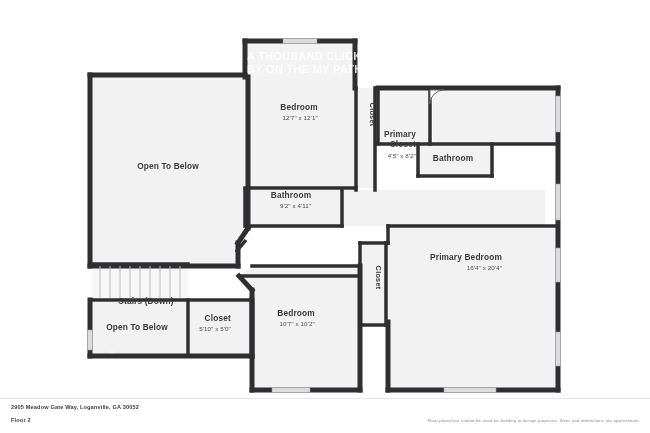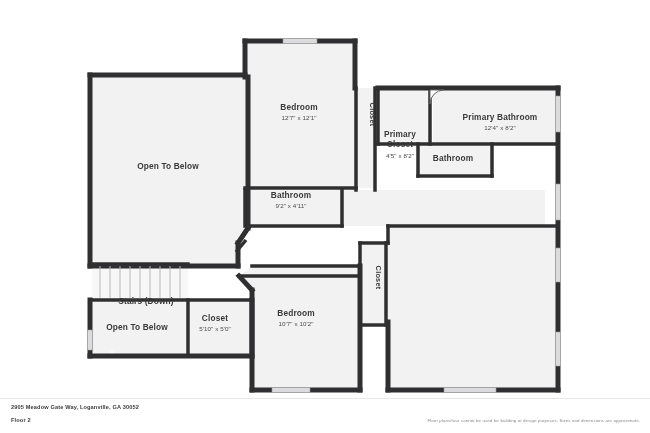--- a/index.html
+++ b/index.html
@@ -20,21 +20,21 @@
   #plan {
     position: absolute;
     left: 0; top: 0;
     width: 650px; height: 398px;
   }
   #plan svg { display: block; }
 
   
   .room-label {
     position: absolute;
-    text-align: center;
+    text-align: right;
     color: #3a3a3c;
     line-height: 1.25;
     white-space: nowrap;
     pointer-events: none;
     transform: translate(-50%, -50%);
   }
   .room-name {
     font-size: 8.3px;
     font-weight: bold;
     letter-spacing: 0.15px;
@@ -241,49 +241,53 @@
       </g>
 
       <g stroke="#4a4a4c" stroke-width="1" fill="none">
         <path d="M 430 90 L 430 104 A 14 14 0 0 1 444 90 Z" fill="#ffffff" stroke="#6a6a6c"></path>
         <path d="M 246 240 L 236 252" stroke="#2f2f31" stroke-width="3.5"></path>
       </g>
 
     </svg>
   </div>
 
+  <div class="watermark-text" style="left:247px; top:50px;">
+    <div>A THOUSAND CLICKS</div>
+    <div>BY ON THE MY PATH</div>
+  </div>
 
   <div class="room-label" style="left:299px; top:112px;">
     <span class="room-name">Bedroom</span>
     <span class="room-dims">12'7" x 12'1"</span>
   </div>
 
   <div class="room-label" style="left:400px; top:120px;margin-top:24px;">
     <span class="room-name">Primary<br>Closet</span>
     <span class="room-dims">4'5" x 8'2"</span>
   </div>
 
-  <div class="room-label" style="left:500px; top:122px;">
-    <span class="room-name">Primary Bathroom</span>
-    <span class="room-dims">12'4" x 8'2"</span>
-  </div>
 
   <div class="room-label nodims" style="left:453px; top:158px;">
     <span class="room-name">Bathroom</span>
   </div>
 
   <div class="room-label nodims" style="left:168px; top:166px;">
     <span class="room-name">Open To Below</span>
   </div>
 
   <div class="room-label" style="left:291px; top:200px;">
     <span class="room-name">Bathroom</span>
     <span class="room-dims">9'2" x 4'11"</span>
   </div>
 
+  <div class="room-label" style="left:466px; top:262px;">
+    <span class="room-name">Primary Bedroom</span>
+    <span class="room-dims">16'4" x 20'4"</span>
+  </div>
 
   <div class="room-label nodims" style="left:146px; top:281px;margin-top:20px;">
     <span class="room-name">Stairs (Down)</span>
   </div>
 
   <div class="room-label" style="left:296px; top:318px;">
     <span class="room-name">Bedroom</span>
     <span class="room-dims">10'7" x 10'2"</span>
   </div>
 

